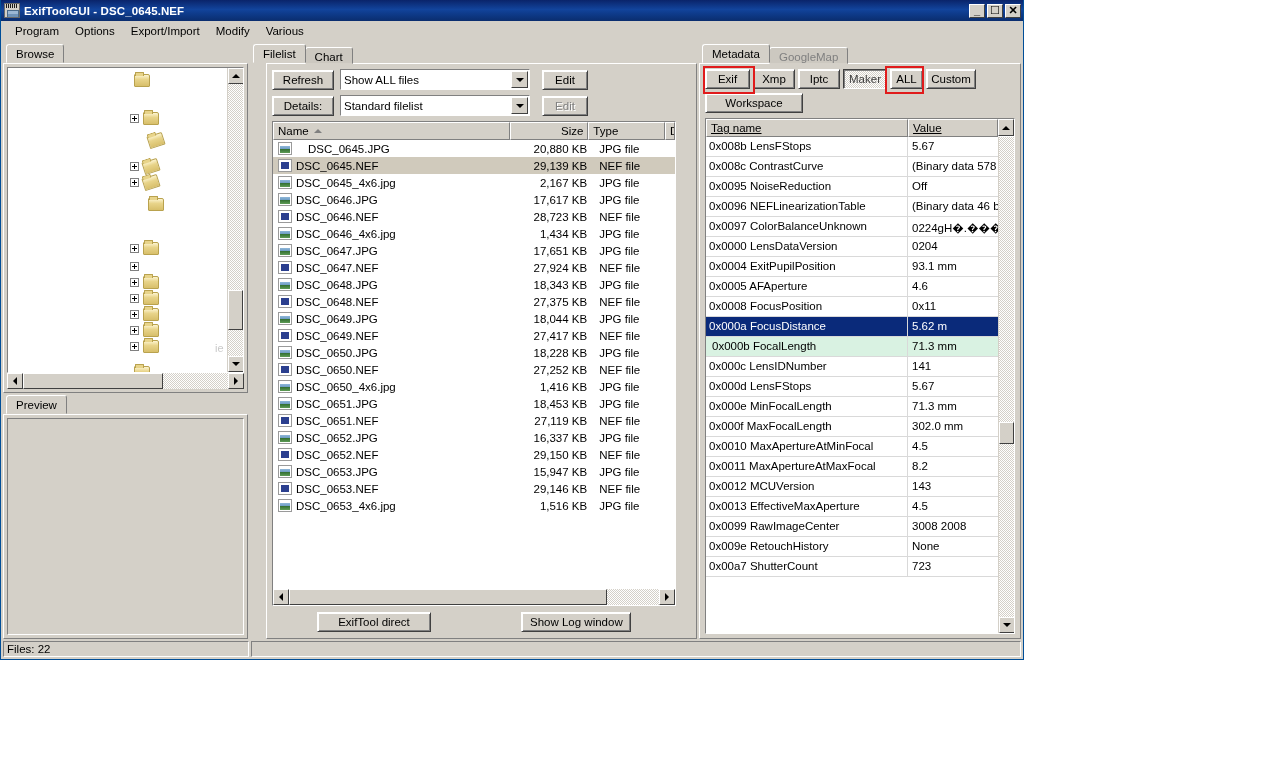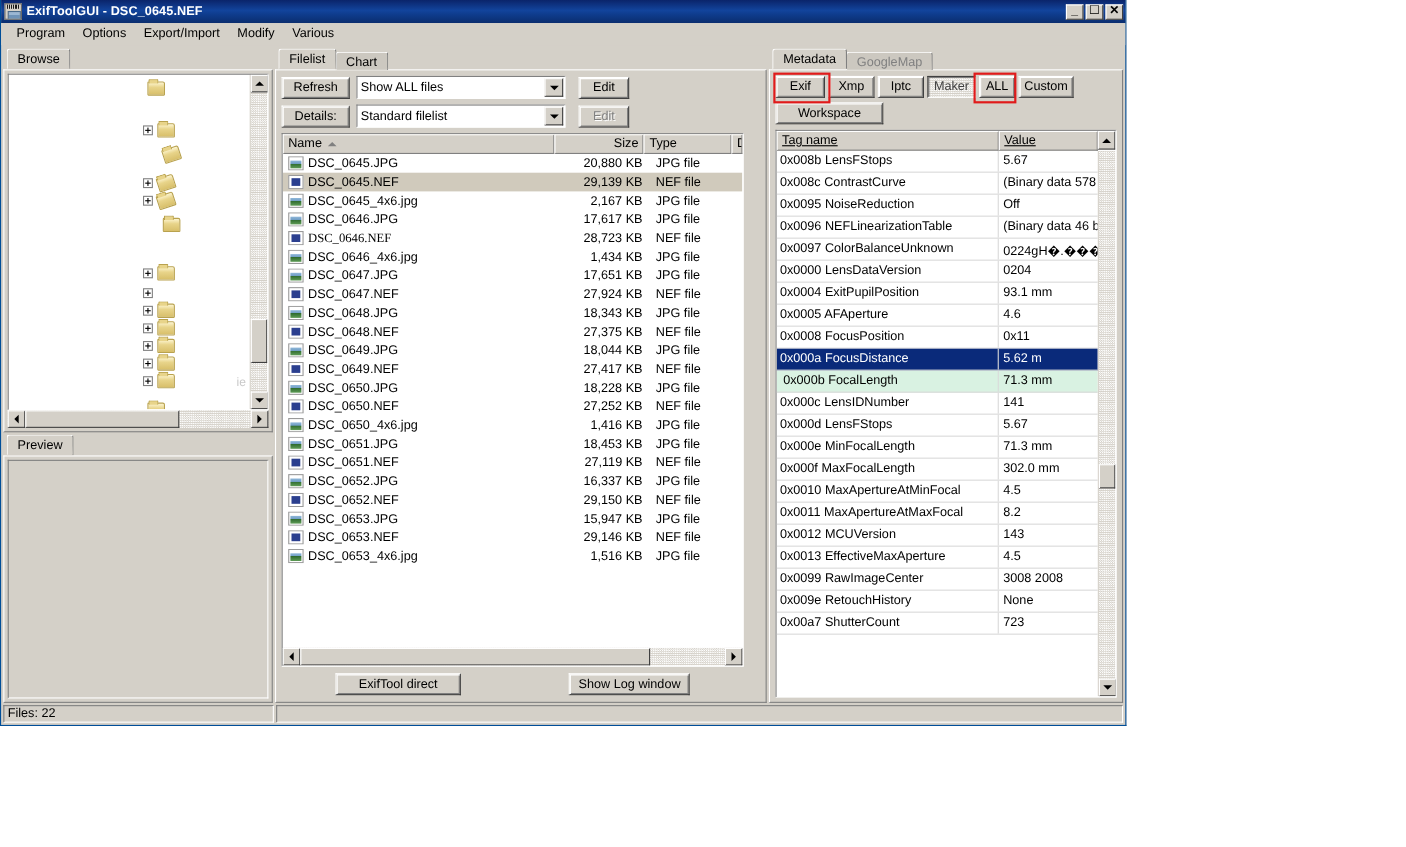--- a/index.html
+++ b/index.html
@@ -245,21 +245,21 @@
     min-height: 0;
   }
 
   
   #center-pane {
     width: 447px;
     display: flex; flex-direction: column;
     flex: none;
     padding-top: 3px;
   }
-  #filelist-pane { padding: 5px 20px 4px 5px; display: flex; flex-direction: column; }
+  #filelist-pane { padding: 5px 20px 4px 5px; display: flex; flex-direction: column; margin-left: 16px; }
   .ctrl-row { display: flex; align-items: center; margin-bottom: 5px; flex: none; }
   .btn {
     background: #d4d0c8;
     border: 1px solid;
     border-color: #ffffff #404040 #404040 #ffffff;
     box-shadow: inset 1px 1px 0 #ffffff, inset -1px -1px 0 #808080;
     font-size: 11.5px;
     color: #000;
     padding: 3px 8px;
     cursor: default;
@@ -580,21 +580,21 @@
               </div>
             <div class="lv-col" style="width:82px;">
                 <span>Type</span>
               </div>
             <div class="lv-col" style="flex:1;">
                 <span>D</span>
               </div>
           </div>
           <div class="lv-rows" id="file-rows">
               <div class="lv-row">
-                <div class="cell-name" style="width:255px;">
+                <div class="cell-name" style="width:255px;gap:12px;">
                   <span class="ficon jpg"></span>
                   <span>DSC_0645.JPG</span>
                 </div>
                 <div class="cell-size" style="width:84px;">20,880 KB</div>
                 <div class="cell-type" style="width:82px;">JPG file</div>
                 <div class="cell-date" style="flex:1;">:</div>
               </div>
               <div class="lv-row selected">
                 <div class="cell-name" style="width:255px;">
                   <span class="ficon nef"></span>
@@ -616,21 +616,21 @@
               <div class="lv-row">
                 <div class="cell-name" style="width:255px;">
                   <span class="ficon jpg"></span>
                   <span>DSC_0646.JPG</span>
                 </div>
                 <div class="cell-size" style="width:84px;">17,617 KB</div>
                 <div class="cell-type" style="width:82px;">JPG file</div>
                 <div class="cell-date" style="flex:1;">:</div>
               </div>
               <div class="lv-row">
-                <div class="cell-name" style="width:255px;font-family:Liberation Serif, serif;">
+                <div class="cell-name" style="width:255px;">
                   <span class="ficon nef"></span>
                   <span>DSC_0646.NEF</span>
                 </div>
                 <div class="cell-size" style="width:84px;">28,723 KB</div>
                 <div class="cell-type" style="width:82px;">NEF file</div>
                 <div class="cell-date" style="flex:1;">:</div>
               </div>
               <div class="lv-row">
                 <div class="cell-name" style="width:255px;">
                   <span class="ficon jpg"></span>

